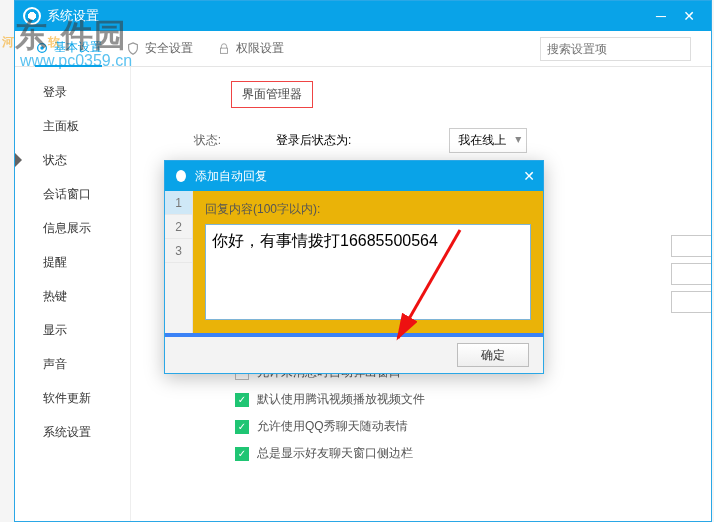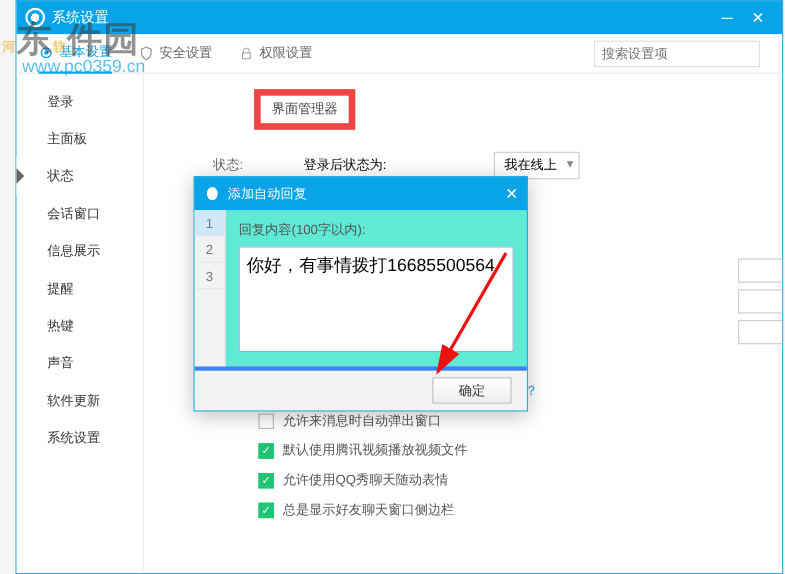--- a/index.html
+++ b/index.html
@@ -15,35 +15,35 @@
 .tabbar .tab.active{color:#09a3e8;border-bottom:2px solid #09a3e8;}
 .tabbar .tab .ico{width:14px;height:14px;display:inline-block;}
 .tabbar .spacer{flex:1;}
 .tabbar .search{width:151px;height:24px;border:1px solid #ddd;padding:0 6px;color:#999;}
 .body{display:flex;height:calc(100% - 66px);}
 .sidebar{width:116px;border-right:1px solid #eee;padding-top:8px;}
 .sidebar .item{height:34px;display:flex;align-items:center;padding-left:28px;color:#333;cursor:pointer;position:relative;}
 .sidebar .item.active{background:#fff;color:#333;}
 .sidebar .item.active::before{content:"";position:absolute;left:0;top:10px;border:7px solid transparent;border-left-color:#636363;}
 .content{flex:1;padding:14px 20px;position:relative;overflow:hidden;}
-.ui-mgr{border:6px solid #ef4444;padding:4px 10px;color:#444;display:inline-block;margin-left:80px;margin-bottom:20px;cursor:pointer;}
+.ui-mgr{border:1px solid #ef4444;padding:4px 10px;color:#444;display:inline-block;margin-left:80px;margin-bottom:20px;cursor:pointer;}
 .row{display:flex;align-items:center;margin-bottom:14px;gap:45px;}
 .row .lbl{width:70px;color:#666;text-align:right;margin-right:10px;}
 .row .sel{border:1px solid #ccc;padding:3px 20px 3px 8px;position:relative;cursor:pointer;}
 .row .sel::after{content:"▾";position:absolute;right:5px;color:#888;}
 .chk-list{margin-left:84px;}
 .chk-row{display:flex;align-items:center;margin-bottom:10px;color:#555;}
 .chk{width:14px;height:14px;border:1px solid #bbb;margin-right:8px;display:inline-flex;align-items:center;justify-content:center;font-size:10px;}
 .chk.on{background:#1fc573;border-color:#1fc573;color:#fff;}
 .lnk{color:#09a3e8;margin-left:8px;cursor:pointer;}
 .watermark{position:absolute;left:2px;top:14px;z-index:50;pointer-events:none;}
 .watermark .w1{font-size:32px;font-weight:bold;color:#3a3a3a;opacity:.55;letter-spacing:1px;}
 .watermark .w1 .o{color:#f7a20a;}
 .watermark .w2{font-size:16px;color:#02a1e8;opacity:.65;margin-top:-6px;margin-left:18px;}
-.dialog{position:absolute;left:176px;top:160px;width:304px;background:#5eead4;border:1px solid #2aa7e6;box-shadow:0 4px 18px rgba(0,0,0,.25);z-index:30;}
+.dialog{position:absolute;left:164px;top:160px;width:380px;background:#eab308;border:1px solid #2aa7e6;box-shadow:0 4px 18px rgba(0,0,0,.25);z-index:30;}
 .dlg-title{height:30px;background:#09a3e8;color:#fff;display:flex;align-items:center;padding:0 8px;}
 .dlg-title .qq-logo{width:16px;height:16px;margin-right:6px;}
 .dlg-title .t{flex:1;}
 .dlg-title .x{cursor:pointer;font-size:14px;}
 .dlg-body{display:flex;}
 .dlg-left{width:28px;background:#f3f3f3;border-right:1px solid #e2e2e2;}
 .dlg-left .n{height:24px;display:flex;align-items:center;justify-content:center;color:#777;border-bottom:1px solid #e8e8e8;}
 .dlg-left .n.sel{background:#cfe8f7;}
 .dlg-right{flex:1;padding:10px 12px;}
 .dlg-right .lab{color:#555;margin-bottom:6px;}
@@ -105,20 +105,21 @@
 
   <div class="body">
     <div class="sidebar">
       <div class="item">登录</div>
       <div class="item">主面板</div>
       <div class="item active">状态</div>
       <div class="item">会话窗口</div>
       <div class="item">信息展示</div>
       <div class="item">提醒</div>
       <div class="item">热键</div>
+      <div class="item">显示</div>
       <div class="item">声音</div>
       <div class="item">软件更新</div>
       <div class="item">系统设置</div>
     </div>
 
     <div class="content">
       <div class="ui-mgr">界面管理器</div>
       <div class="row">
         <span class="lbl">状态:</span>
         <span>登录后状态为:</span>

